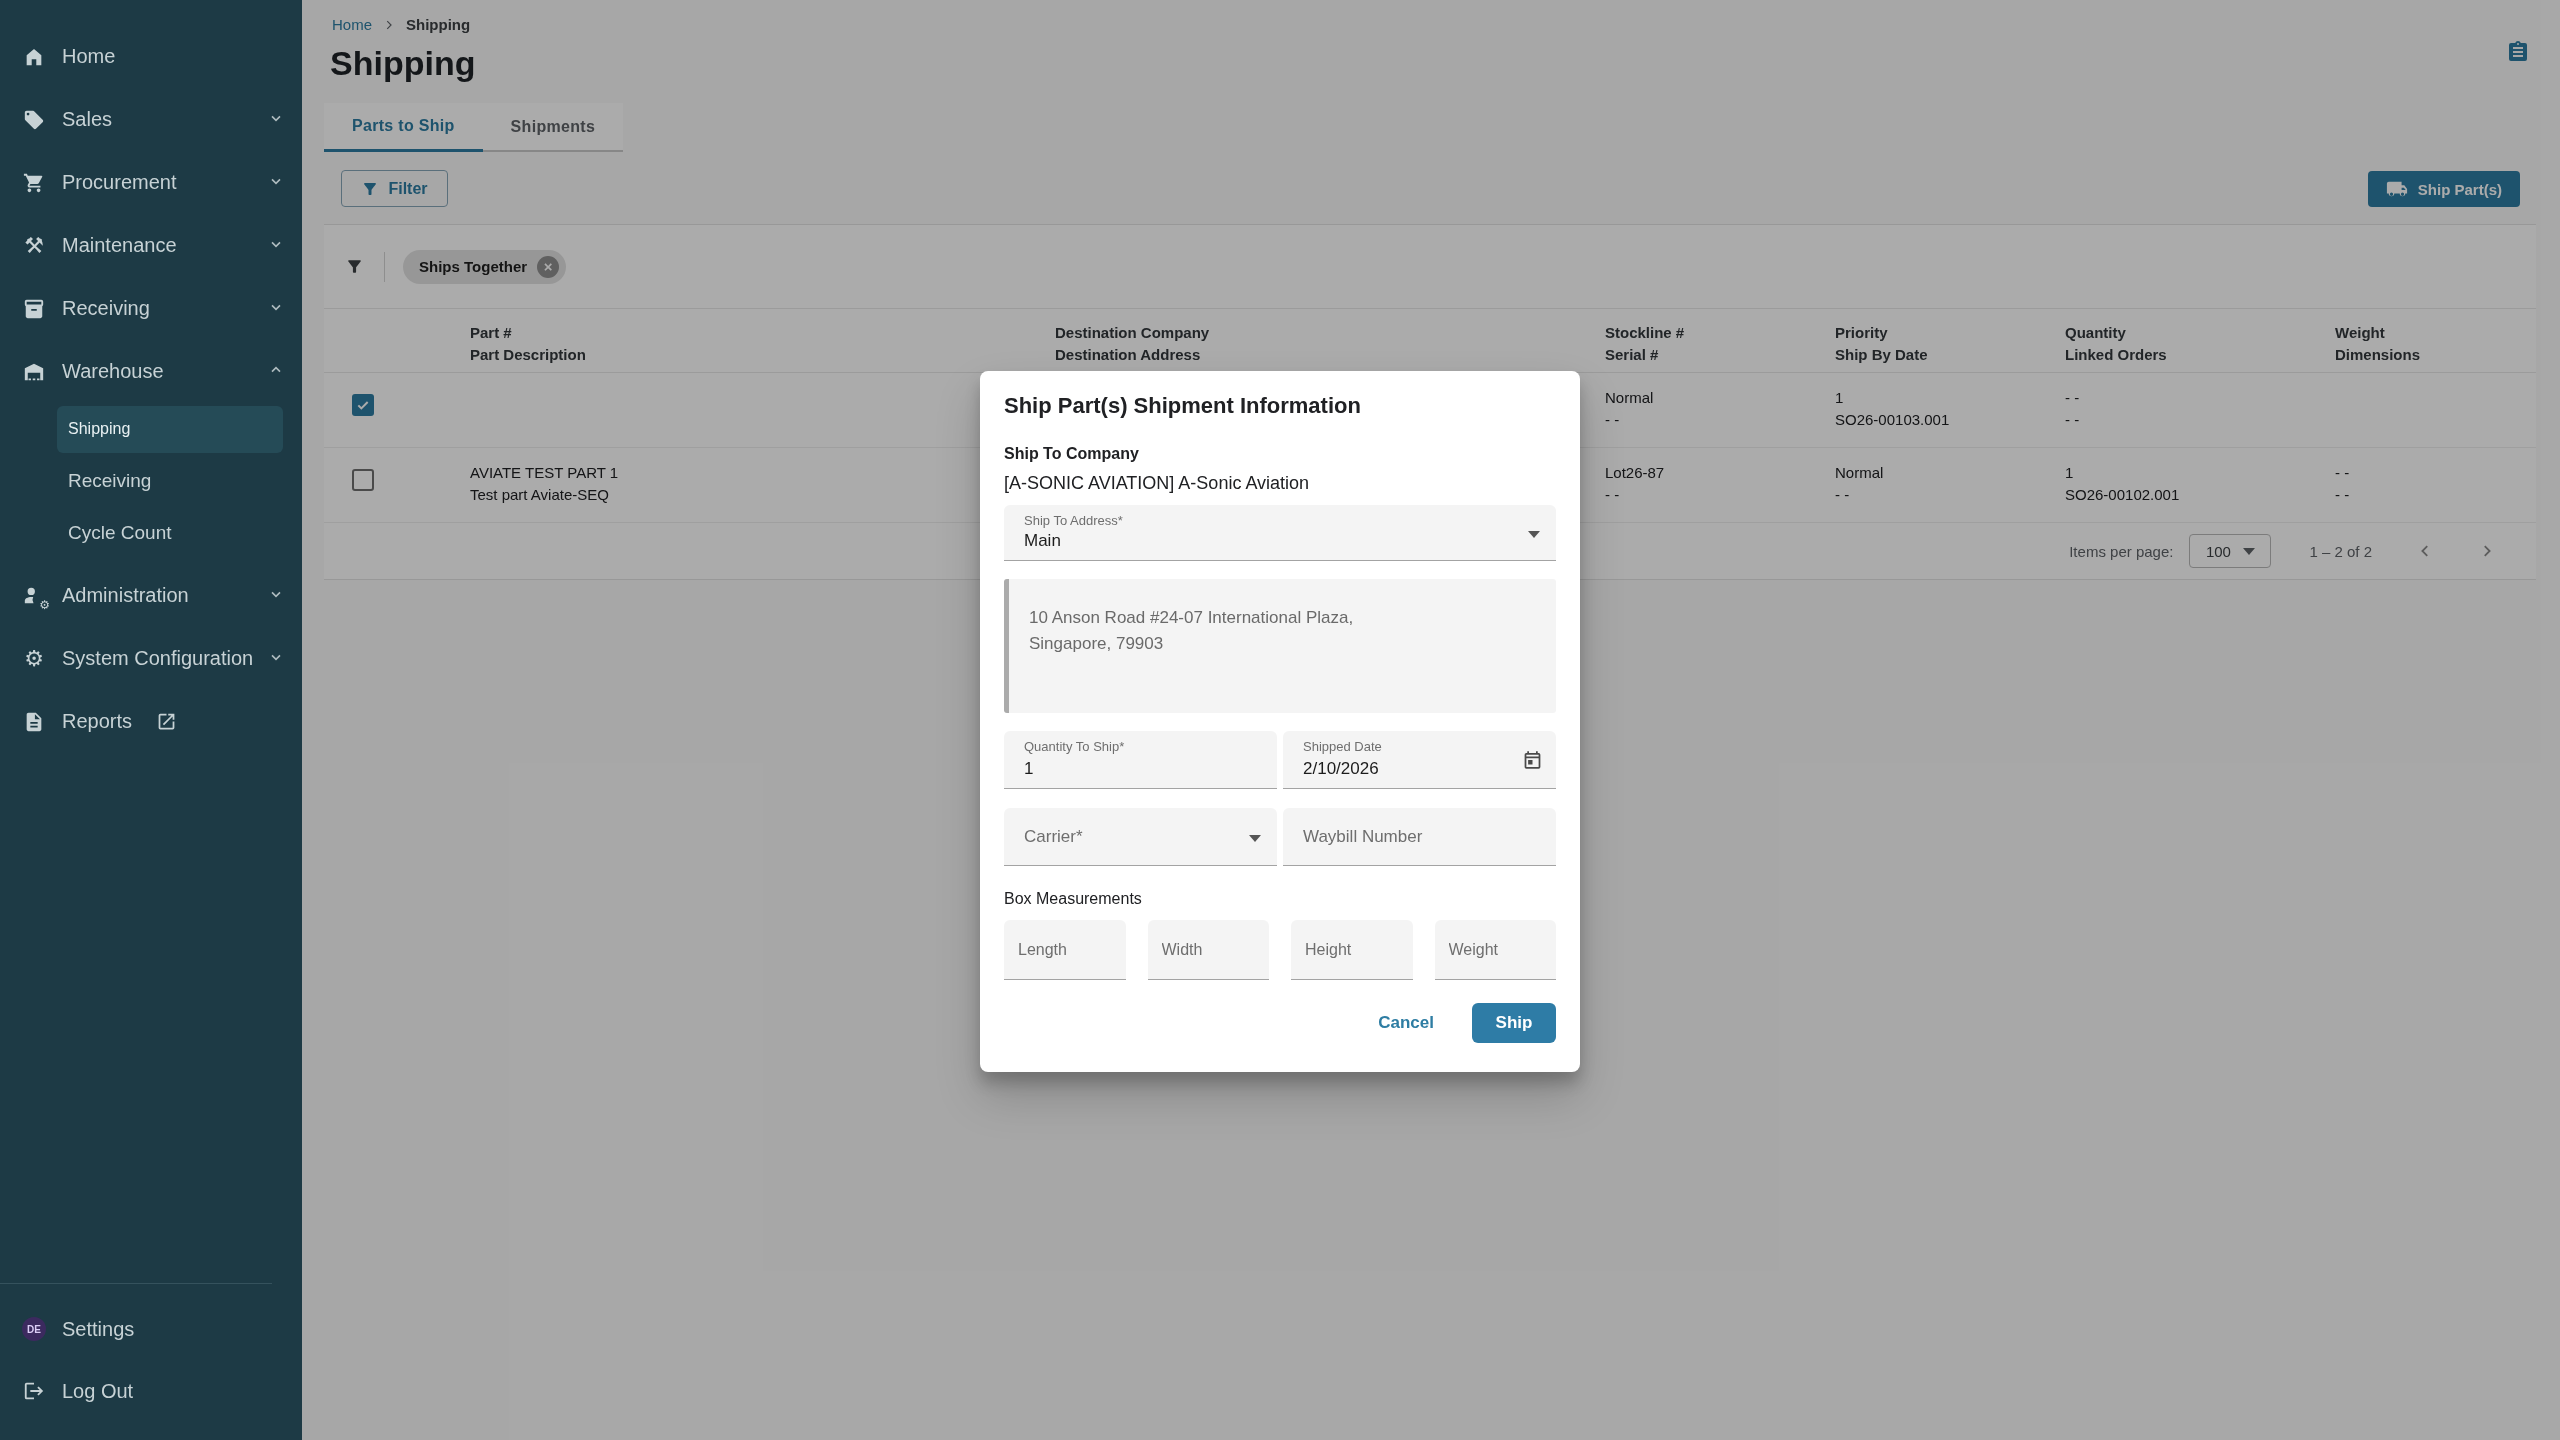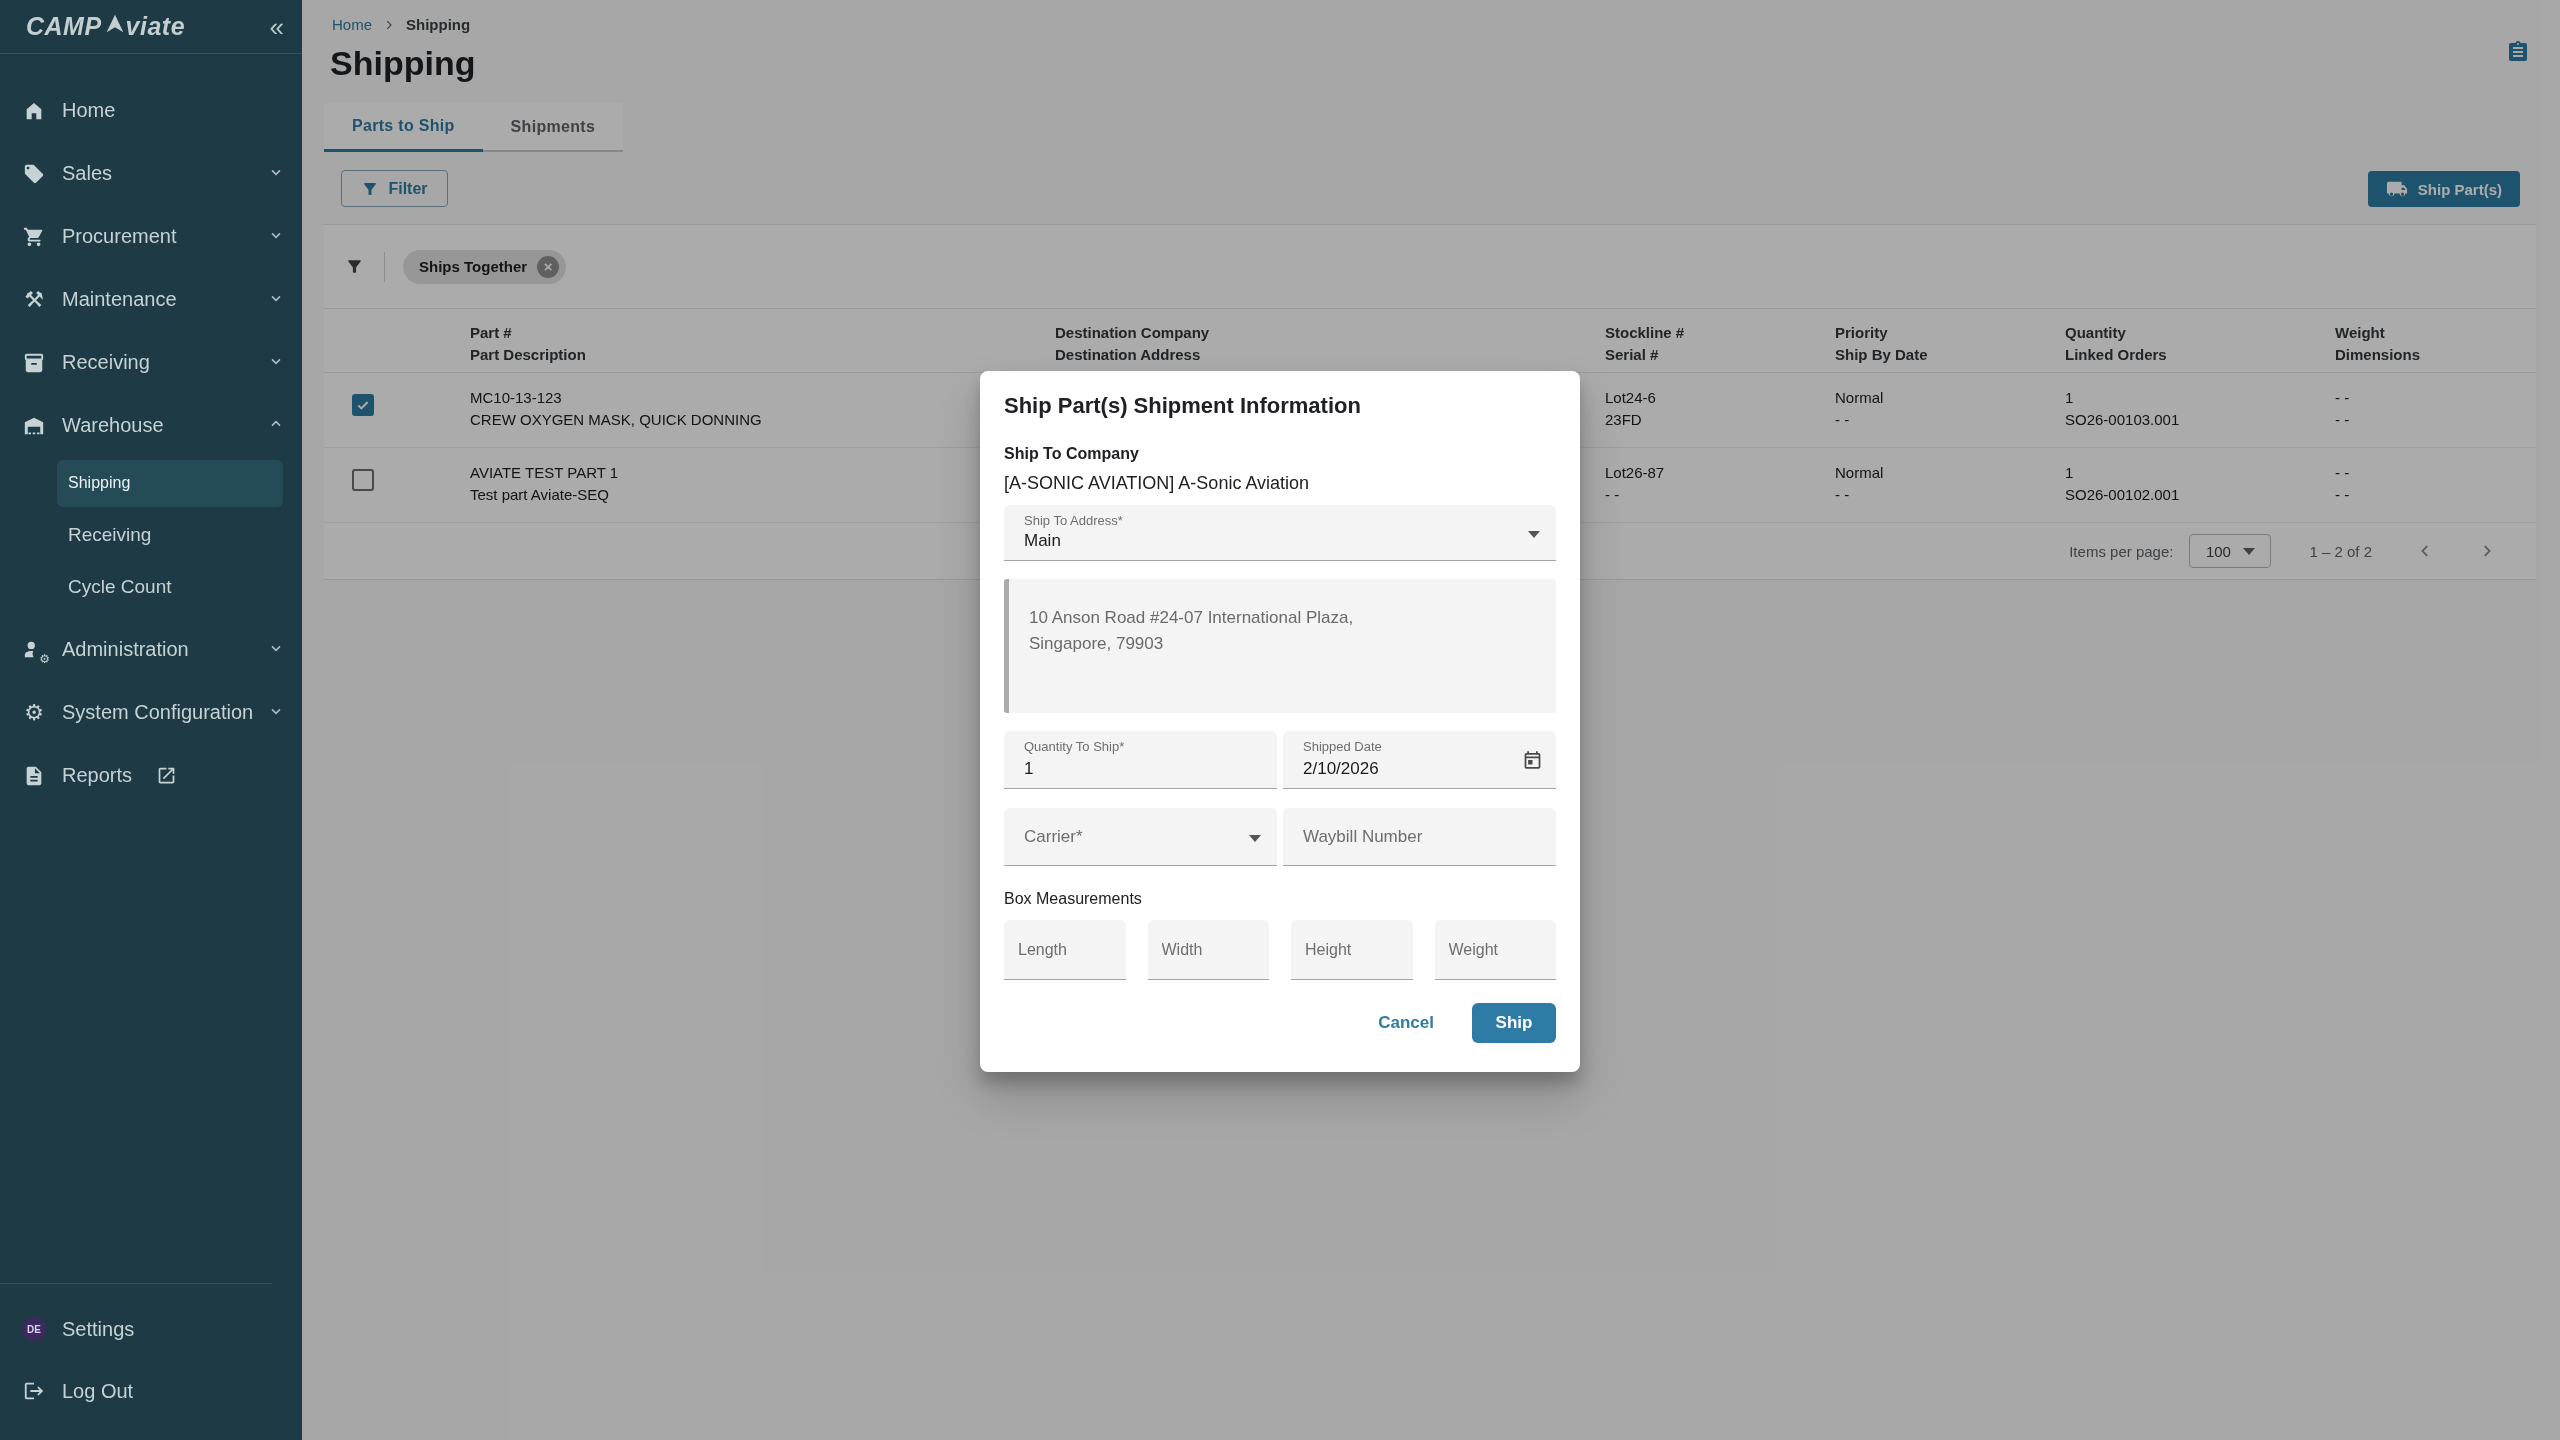--- a/index.html
+++ b/index.html
@@ -151,32 +151,20 @@
   .ship-btn { width:84px; height:40px; background:#2e7ca6; border-radius:6px; color:#ffffff;
               font-size:17px; font-weight:700; display:flex; align-items:center; justify-content:center;
               cursor:pointer; }
 </style>
 </head>
 <body>
 
 <div class="app">
 
   <div class="sidebar">
-    <div class="logo-bar">
-      <div class="logo">
-        <span>CAMP</span>
-        <span class="plane">
-          <svg width="20" height="20" viewBox="0 0 24 24">
-              <path fill="#c3ced1" d="M12 1 22 22l-10-6-10 6z"></path>
-            </svg>
-        </span>
-        <span class="lite">viate</span>
-      </div>
-      <div class="collapse">«</div>
-    </div>
 
     <div class="nav">
       <div class="nav-item">
         <span class="nicon">
           <svg width="22" height="22" viewBox="0 0 24 24">
               <path d="M12 3.2 4 10v11h5.5v-6.5h5V21H20V10z"></path>
             </svg>
         </span>
         <span>Home</span>
       </div>
@@ -403,24 +391,20 @@
       </div>
 
       <div class="tgrid trow">
         <div class="cbcell">
           <div class="checkbox checked">
             <svg width="16" height="16" viewBox="0 0 24 24">
                 <path d="M5 12.5l4.5 4.5L19 7.5"></path>
               </svg>
           </div>
         </div>
-        <div class="td">
-          <div class="l1 cell-link">MC10-13-123</div>
-          <div class="l2">CREW OXYGEN MASK, QUICK DONNING</div>
-        </div>
         <div class="td"></div>
         <div class="td">
           <div class="l1">Lot24-6</div>
           <div class="l2">23FD</div>
         </div>
         <div class="td">
           <div class="l1">Normal</div>
           <div class="l2">- -</div>
         </div>
         <div class="td">

